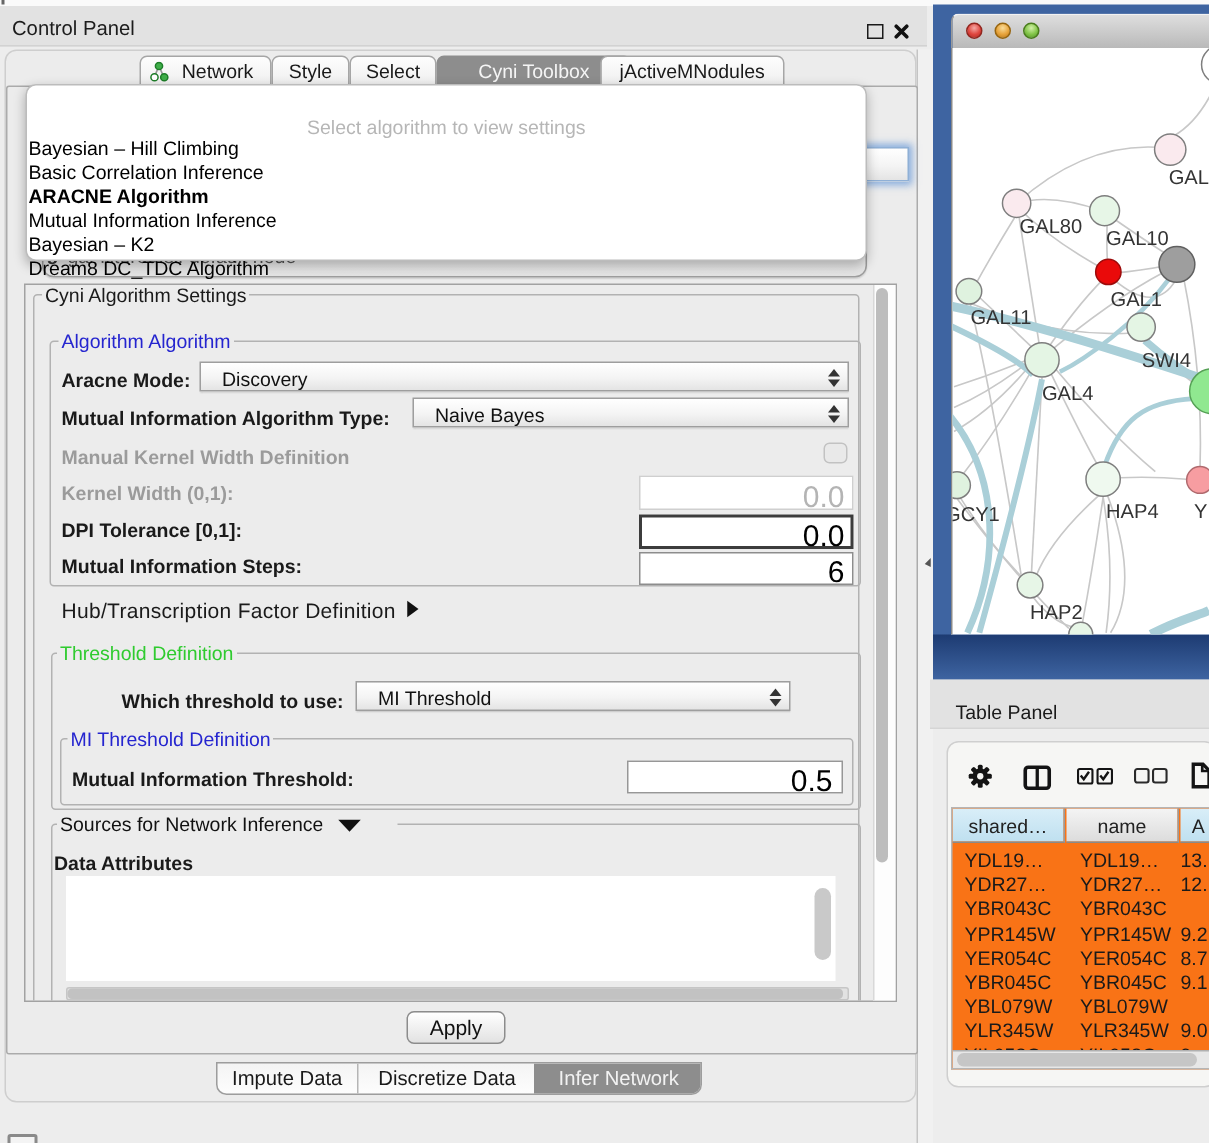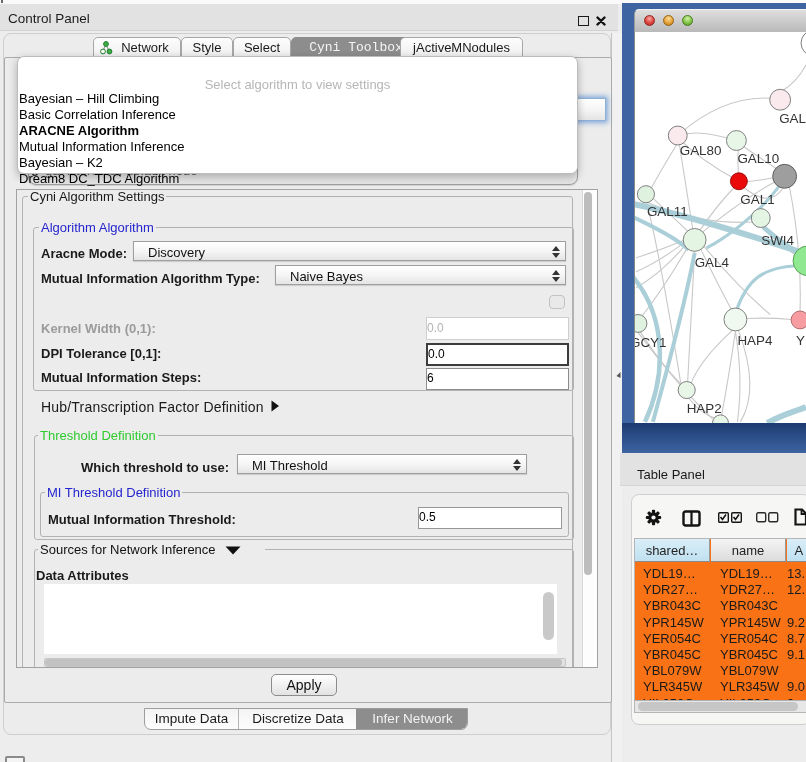--- a/index.html
+++ b/index.html
@@ -1,21 +1,21 @@
 <!DOCTYPE html>
 <html><head><meta charset="utf-8"><style>
 *{margin:0;padding:0;box-sizing:border-box}
 html,body{width:806px;height:762px;overflow:hidden;background:#ededed;font-family:"Liberation Sans",sans-serif;font-size:13px;color:#1a1a1a}
 .a{position:absolute}
 .combo{position:absolute;border:1px solid #9e9e9e;border-radius:0;background:linear-gradient(#ffffff,#f4f4f4 55%,#e4e4e4);box-shadow:0 1px 1px rgba(0,0,0,.12)}
 .combo .ct{position:absolute;left:14px;top:3px;font-size:13px;color:#111}
 .arr{position:absolute;width:0;height:0;border-left:4px solid transparent;border-right:4px solid transparent}
 .au{border-bottom:5px solid #333}
 .ad{border-top:5px solid #333}
-.fld{position:absolute;background:#fff;text-align:left;font-size:12px}
+.fld{position:absolute;background:#fff;text-align:right;font-size:20px}
 .grp{position:absolute;border:1px solid #b2b2b2;border-radius:3px}
 .gt{position:absolute;background:#ececec;padding:0 2px;font-size:13px;line-height:13px}
 .tab{position:absolute;top:37px;height:21px;border:1px solid #a6a6a6;border-radius:5px 5px 0 0;background:linear-gradient(#fdfdfd,#efefef);text-align:center;line-height:19px;color:#1a1a1a}
 .sel{background:#8d8d8d !important;color:#f5f5f5;border-color:#8d8d8d}
 .lbl{position:absolute;font-size:13px;font-weight:bold;white-space:nowrap}
 </style></head>
 <body>
 
 <div class="a" style="left:0;top:0;width:622px;height:762px;background:#ededed"></div>
 <div class="a" style="left:0;top:0;width:806px;height:4px;background:#fafafa"></div>
@@ -38,21 +38,21 @@
 <div class="tab" style="left:93px;width:88px;">
   <svg class="a" style="left:6px;top:3px" width="13" height="14" viewBox="0 0 13 14">
       <path d="M6 3 L3 10 M6 3 L9 10" stroke="#9a9a9a" stroke-width="1.2" fill="none"></path>
       <circle cx="6" cy="3" r="2.4" fill="#3fae49" stroke="#1d7d28"></circle>
       <circle cx="3" cy="10.5" r="2.4" fill="#fff" stroke="#1d7d28"></circle>
       <circle cx="9.5" cy="10.5" r="2.4" fill="#3fae49" stroke="#1d7d28"></circle>
     </svg>
   <span style="margin-left:16px">Network</span></div>
 <div class="tab" style="left:181px;width:52px;">Style</div>
 <div class="tab" style="left:233px;width:58px;">Select</div>
-<div class="tab sel" style="left:291px;width:130px;font-family:Liberation Mono, monospace;">Cyni Toolbox</div>
+<div class="tab sel" style="left:291px;width:130px;">Cyni Toolbox</div>
 <div class="tab" style="left:400px;width:123px;">jActiveMNodules</div>
 
 <div class="a" style="left:4px;top:57px;width:608px;height:646px;border:1px solid #ababab;border-radius:2px;background:#ececec"></div>
 
 <div class="combo" style="left:300px;top:98px;width:306px;height:23px;border-color:#8fb0d6;box-shadow:0 0 5px 2px rgba(100,150,215,.75)"></div>
 <div class="combo" style="left:28px;top:140px;width:550px;height:45px;border-radius:8px">
     <span style="position:absolute;left:16px;top:22px;font-size:13px;color:#555">gal-filtered.sif default node</span>
     <span style="position:absolute;left:2px;top:20px;font-size:13px;font-weight:bold;color:#333">g</span>
   </div>
 
@@ -74,20 +74,21 @@
       <span class="arr ad" style="left:418px;top:11px"></span>
     </div>
 
  <div class="lbl" style="left:24px;top:81px">Mutual Information Algorithm Type:</div>
  <div class="combo" style="left:258px;top:75px;width:291px;height:20px">
       <span class="ct">Naive Bayes</span>
       <span class="arr au" style="left:276px;top:4px"></span>
       <span class="arr ad" style="left:276px;top:11px"></span>
     </div>
 
+ <div class="lbl" style="left:24px;top:107px;color:#9b9b9b">Manual Kernel Width Definition</div>
  <div class="a" style="left:532px;top:105px;width:16px;height:14px;background:#e9e9e9;border:1px solid #c2c2c2;border-radius:4px"></div>
 
  <div class="lbl" style="left:24px;top:131px;color:#9b9b9b">Kernel Width (0,1):</div>
  <div class="fld" style="left:409px;top:127px;width:143px;height:23px;border:1px solid #cfcfcf;color:#b4b4b4;padding:3px 5px 0 0">0.0</div>
 
  <div class="lbl" style="left:24px;top:156px">DPI Tolerance [0,1]:</div>
  <div class="fld" style="left:409px;top:153px;width:143px;height:23px;border:2px solid #3c3c3c;color:#000;padding:2px 4px 0 0">0.0</div>
 
  <div class="lbl" style="left:24px;top:180px">Mutual Information Steps:</div>
  <div class="fld" style="left:409px;top:178px;width:143px;height:22px;border:1px solid #8d8d8d;color:#000;padding:2px 5px 0 0">6</div>

